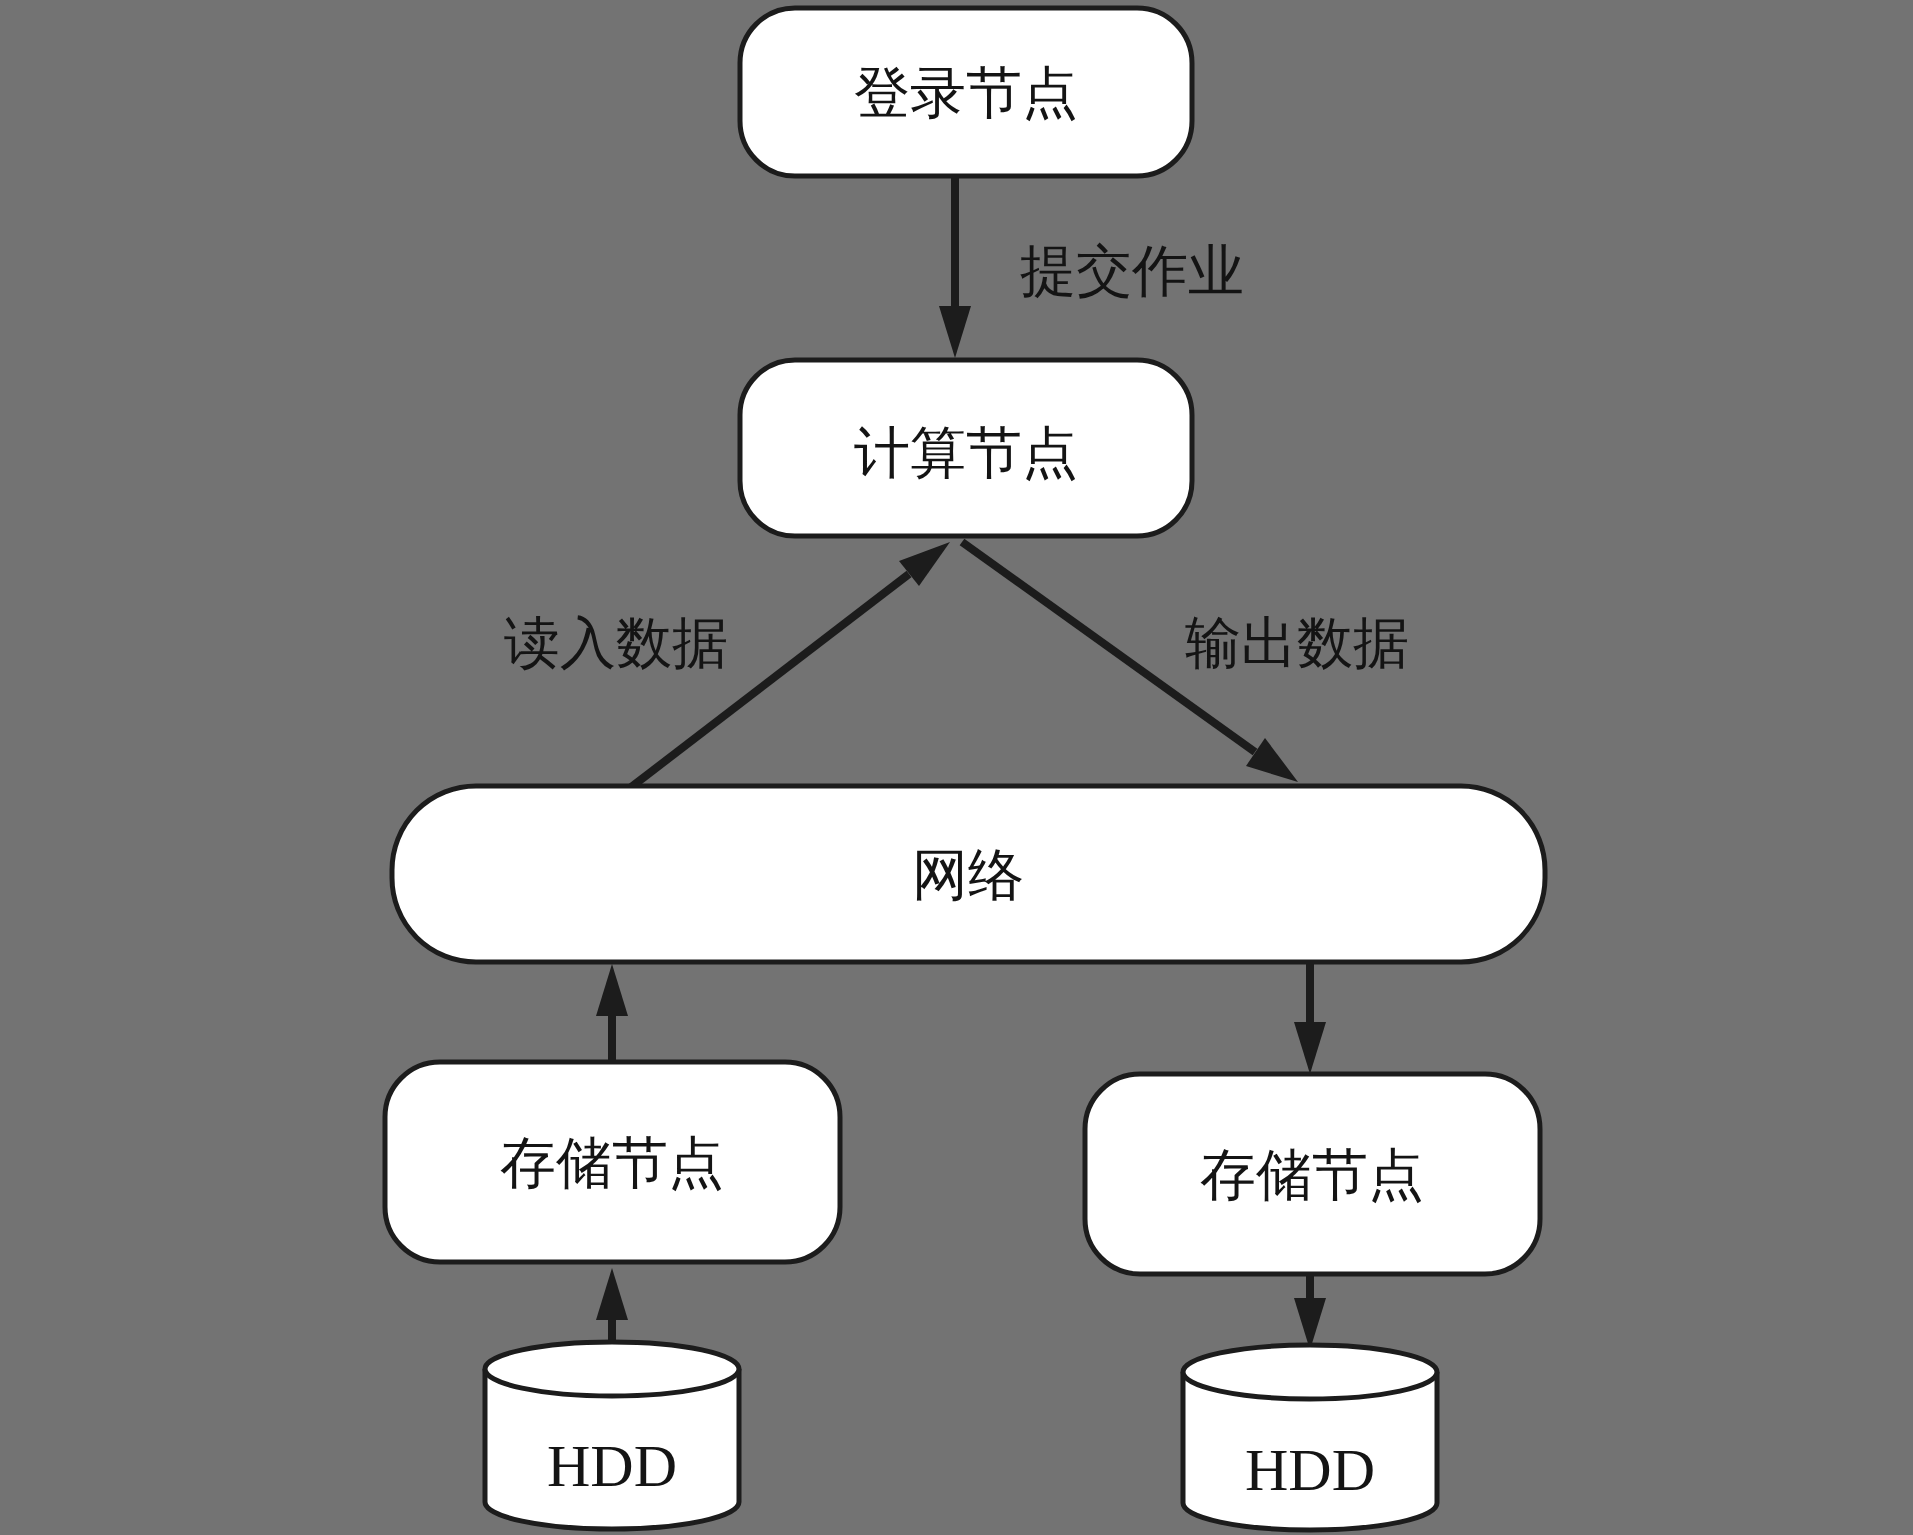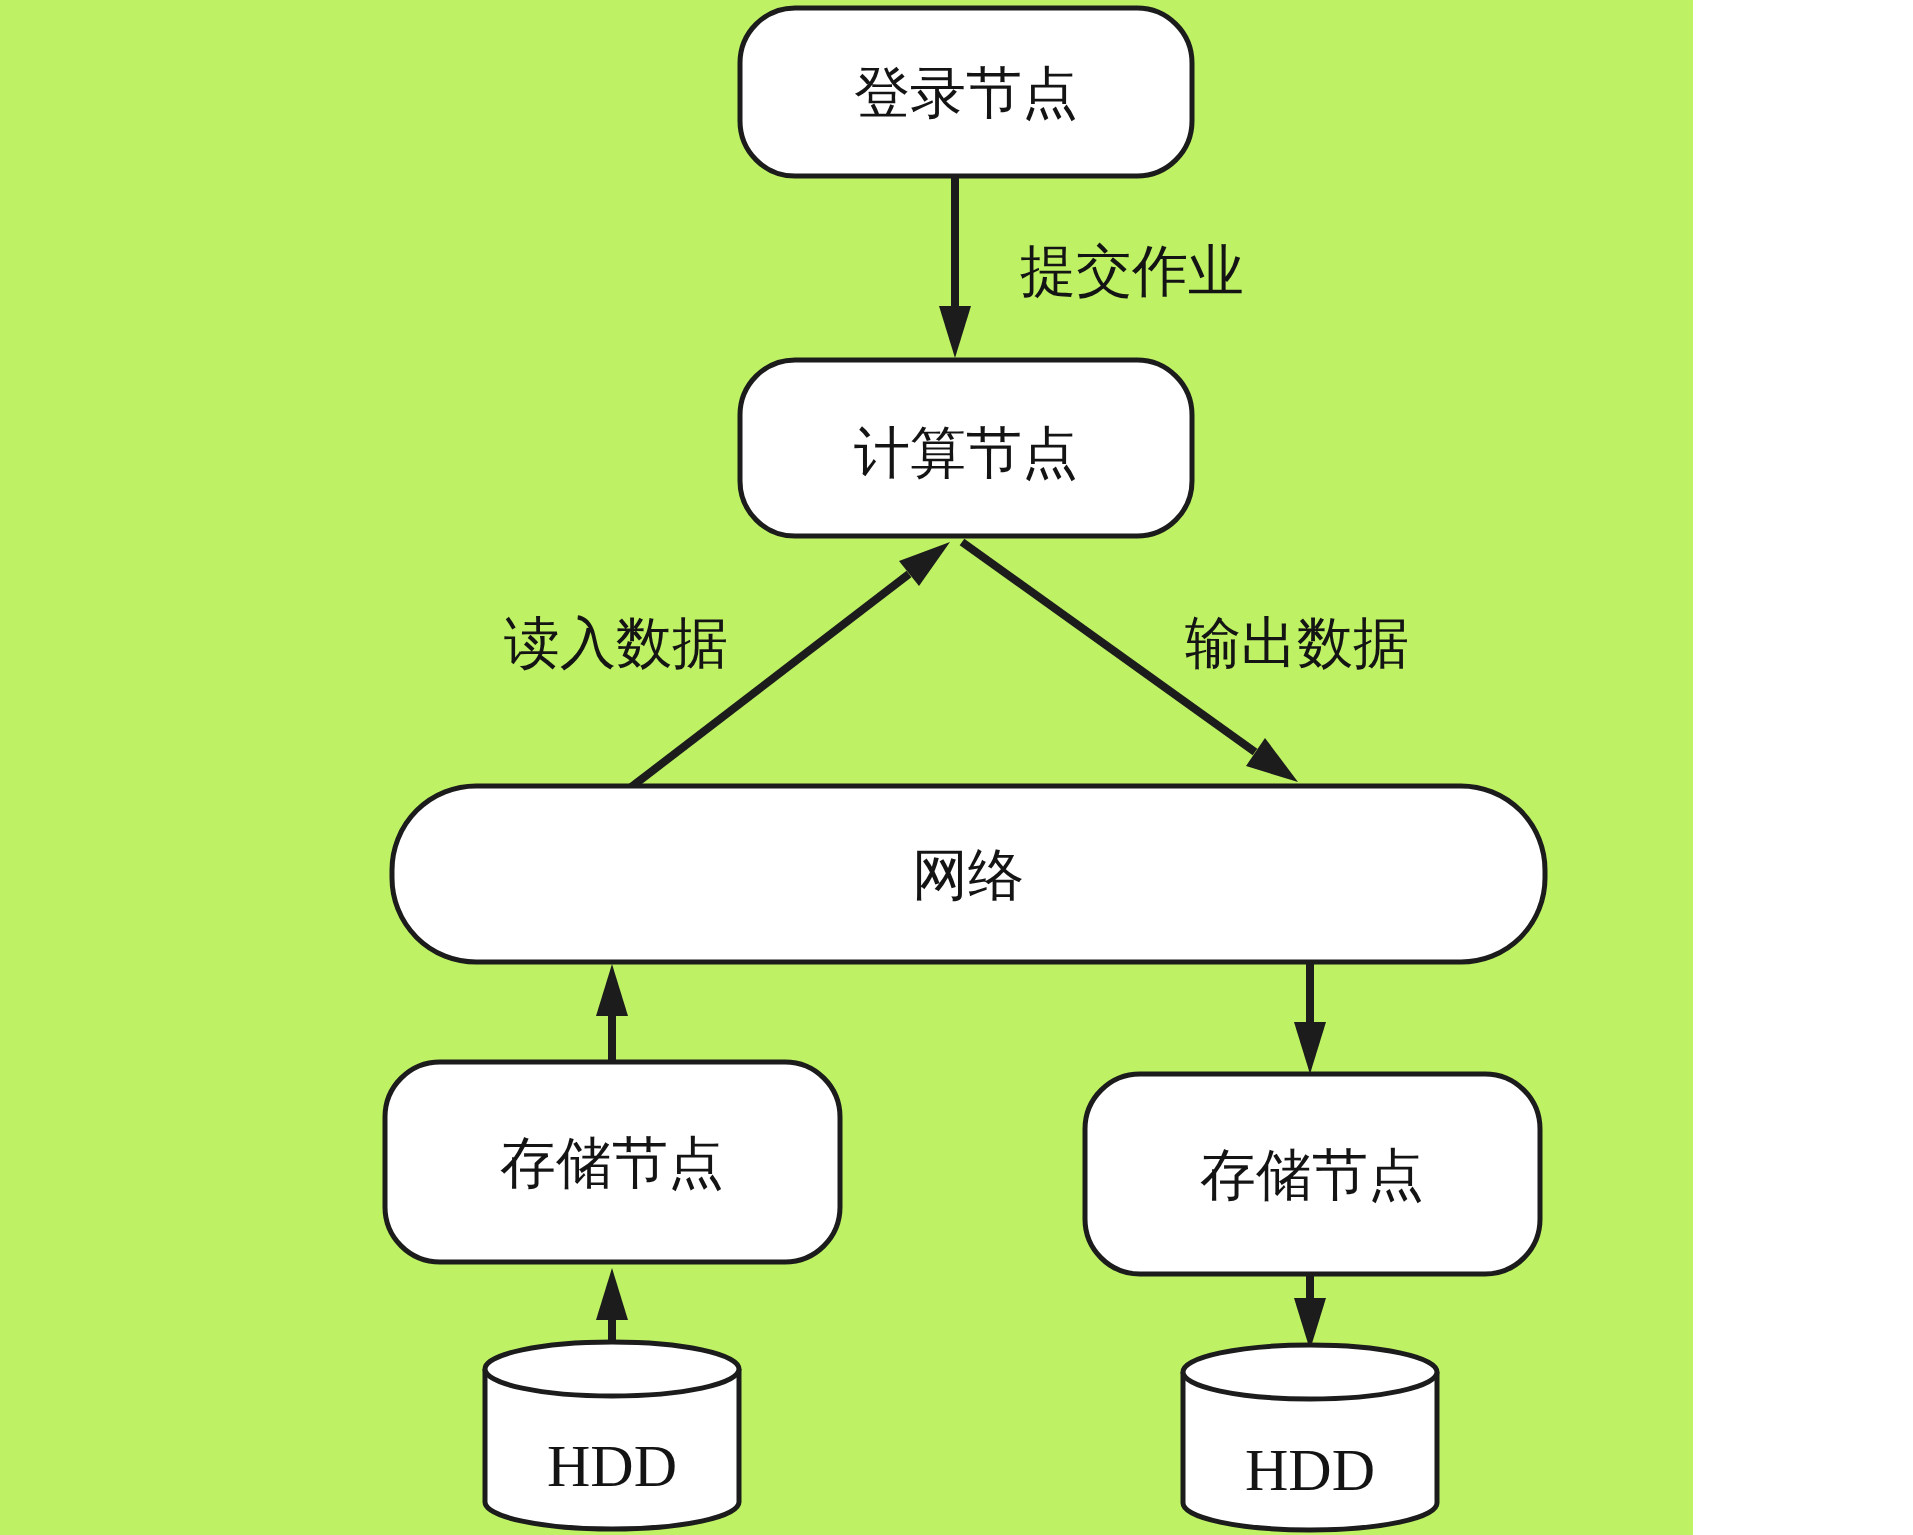--- a/index.html
+++ b/index.html
@@ -1,23 +1,23 @@
 <!DOCTYPE html>
 <html><head>
 <meta charset="utf-8">
 <style>
   html, body {
     margin: 0;
     padding: 0;
     background: #ffffff;
   }
   .canvas-wrap {
-    width: 1693px;
+    width: 1913px;
     height: 1535px;
-    background: #bef264;
+    background: #737373;
     overflow: hidden;
   }
   svg {
     display: block;
   }
   .node-box {
     fill: #ffffff;
     stroke: #1c1c1c;
     stroke-width: 5;
   }

